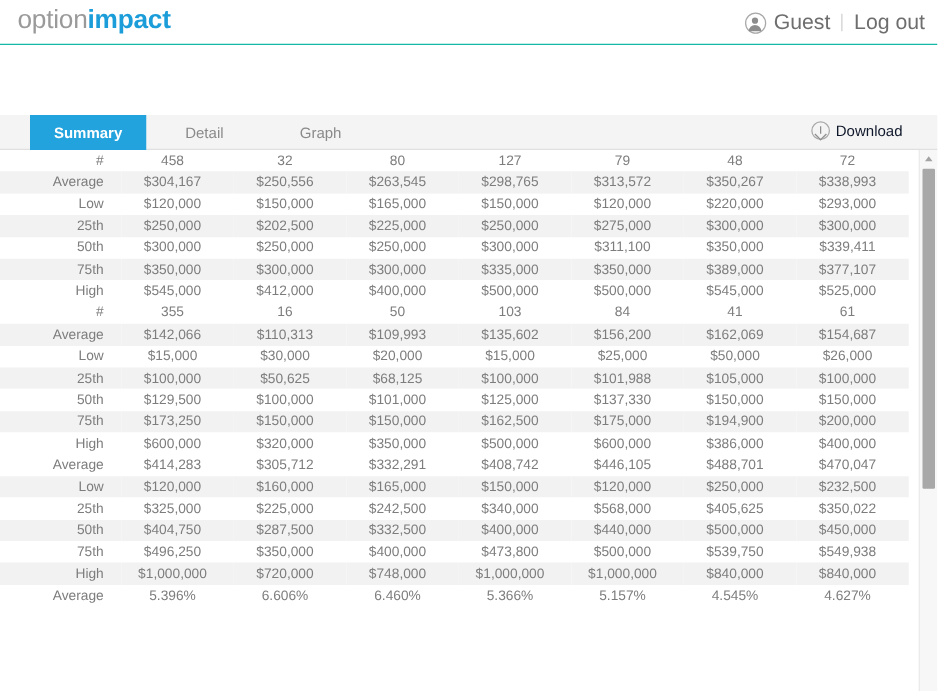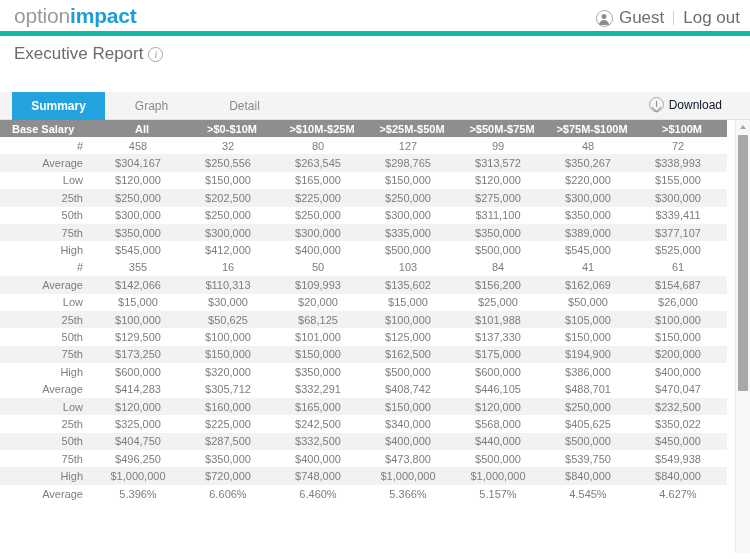--- a/index.html
+++ b/index.html
@@ -9,21 +9,21 @@
     overflow: hidden;
     background: #ffffff;
     font-family: "Liberation Sans", sans-serif;
   }
 
   
   .topbar {
     position: relative;
     height: 36px;
     background: #ffffff;
-    border-bottom: 5px solid #14b8a6;
+    border-bottom: 1px solid #14b8a6;
   }
   .logo {
     position: absolute;
     left: 14px; top: 4px;
     font-size: 21px;
     letter-spacing: -0.2px;
     white-space: nowrap;
   }
   .logo .opt { color: #9a9a9a; font-weight: 400; }
   .logo .imp { color: #1b9dd9; font-weight: 700; }
@@ -142,21 +142,21 @@
   .tab {
     width: 93px;
     height: 28px;
     line-height: 28px;
     text-align: center;
     font-size: 12px;
     color: #8a8a8a;
     cursor: pointer;
     background: transparent;
   }
-  .tab:first-child { margin-left: 12px; }
+  .tab:first-child { margin-left: 24px; }
   .tab.active {
     background: #23a3dd;
     color: #ffffff;
     font-weight: 700;
   }
   .download {
     position: absolute;
     right: 28px; top: 5px;
     display: flex;
     align-items: center;
@@ -276,23 +276,20 @@
   </div>
   <div class="account">
     <span class="avatar-ring"></span>
     <span>Guest</span>
     <span class="acct-div"></span>
     <span class="logout">Log out</span>
   </div>
 </div>
 
 <div class="reporthead">
-  <div class="report-title">
-    <span>Executive Report</span><span class="info-icon">i</span>
-  </div>
   <div class="agewrap">
     <div class="age-label">AGE OF DATA</div>
     <div class="age-bar" id="age-bar">
         <div class="age-seg">
           <div class="pct" style="background: rgb(125, 179, 236);">90.17%</div>
           <div class="bucket">0-3 months</div>
         </div>
         <div class="age-seg">
           <div class="pct" style="background: rgb(95, 147, 221);">6.99%</div>
           <div class="bucket">3-6 mo+</div>
@@ -305,59 +302,49 @@
           <div class="pct" style="background: rgb(58, 99, 184);">1.09%</div>
           <div class="bucket">9-12 mo+</div>
         </div>
       </div>
   </div>
 </div>
 
 <div class="tabsrow">
   <div class="tabs" id="tab-list">
       <div class="tab active">Summary</div>
+      <div class="tab">Detail</div>
       <div class="tab">Graph</div>
-      <div class="tab">Detail</div>
     </div>
   <div class="download">
     <span class="dl-circ"></span>
     <span>Download</span>
   </div>
 </div>
 
 <div class="gridwrap">
   <table class="grid">
     <colgroup>
       <col class="c0">
         <col class="cx">
         <col class="cx">
         <col class="cx">
       <col class="cx">
         <col class="cx">
         <col class="cx">
         <col class="cx">
     </colgroup>
     <tbody id="grid-body">
-        <tr class="section">
-          <th class="lbl">Base Salary</th>
-          <th>All</th>
-          <th>&gt;$0-$10M</th>
-          <th>&gt;$10M-$25M</th>
-          <th>&gt;$25M-$50M</th>
-          <th>&gt;$50M-$75M</th>
-          <th>&gt;$75M-$100M</th>
-          <th>&gt;$100M</th>
-        </tr>
         <tr class="datarow odd">
           <td class="rowlbl">#</td>
           <td>458</td>
           <td>32</td>
           <td>80</td>
           <td>127</td>
-          <td>99</td>
+          <td>79</td>
           <td>48</td>
           <td>72</td>
         </tr>
         <tr class="datarow even">
           <td class="rowlbl">Average</td>
           <td>$304,167</td>
           <td>$250,556</td>
           <td>$263,545</td>
           <td>$298,765</td>
           <td>$313,572</td>
@@ -365,21 +352,21 @@
           <td>$338,993</td>
         </tr>
         <tr class="datarow odd">
           <td class="rowlbl">Low</td>
           <td>$120,000</td>
           <td>$150,000</td>
           <td>$165,000</td>
           <td>$150,000</td>
           <td>$120,000</td>
           <td>$220,000</td>
-          <td>$155,000</td>
+          <td>$293,000</td>
         </tr>
         <tr class="datarow even">
           <td class="rowlbl">25th</td>
           <td>$250,000</td>
           <td>$202,500</td>
           <td>$225,000</td>
           <td>$250,000</td>
           <td>$275,000</td>
           <td>$300,000</td>
           <td>$300,000</td>

